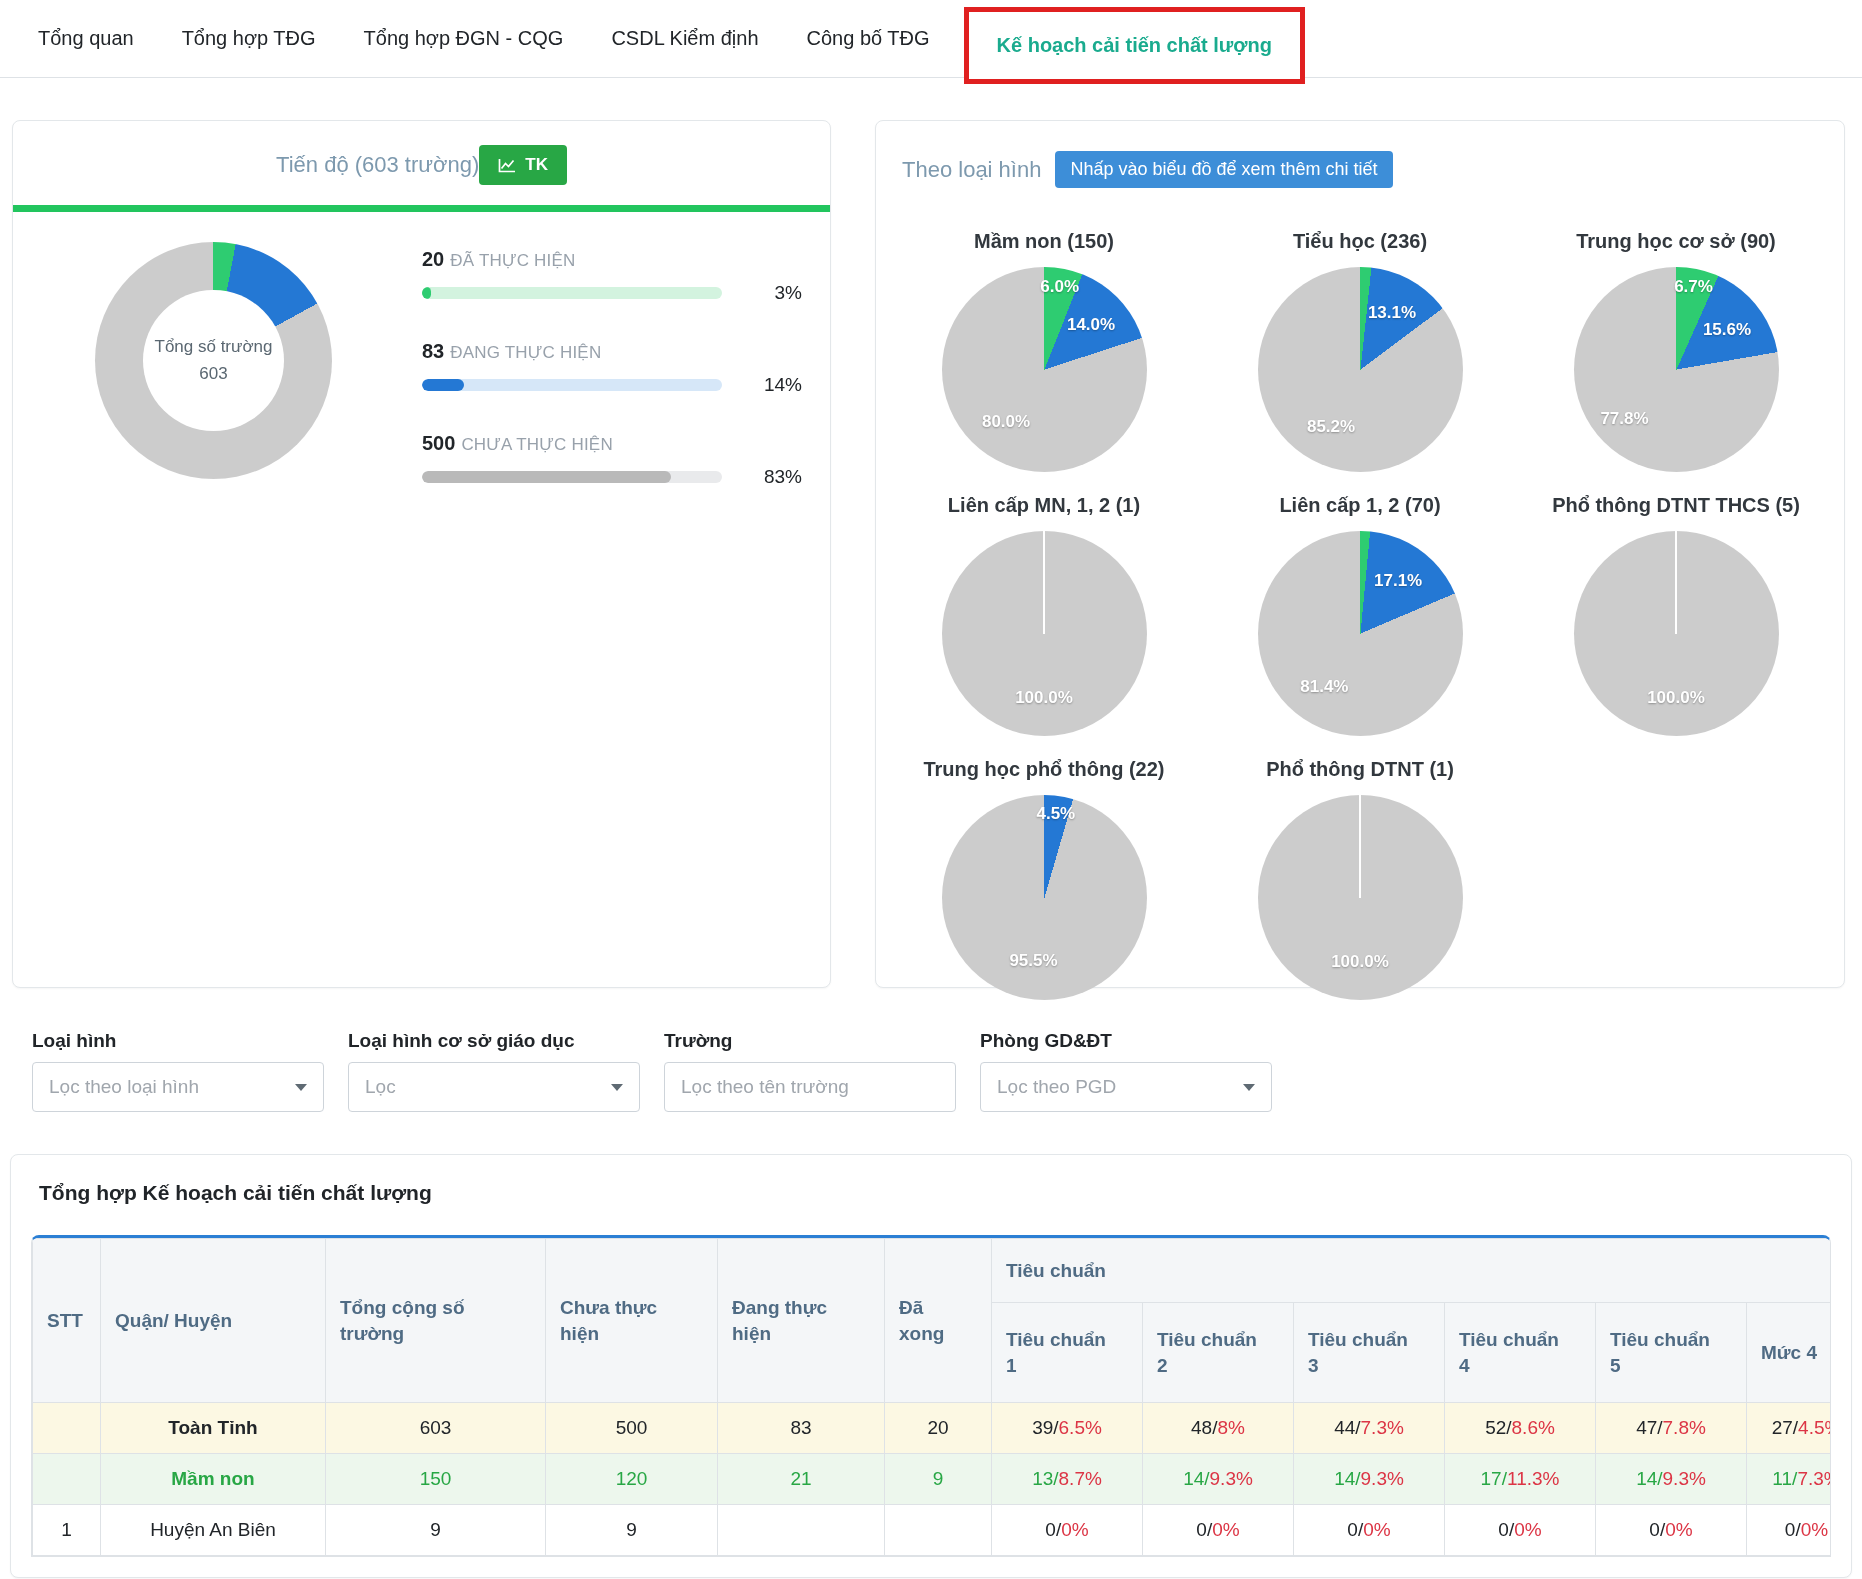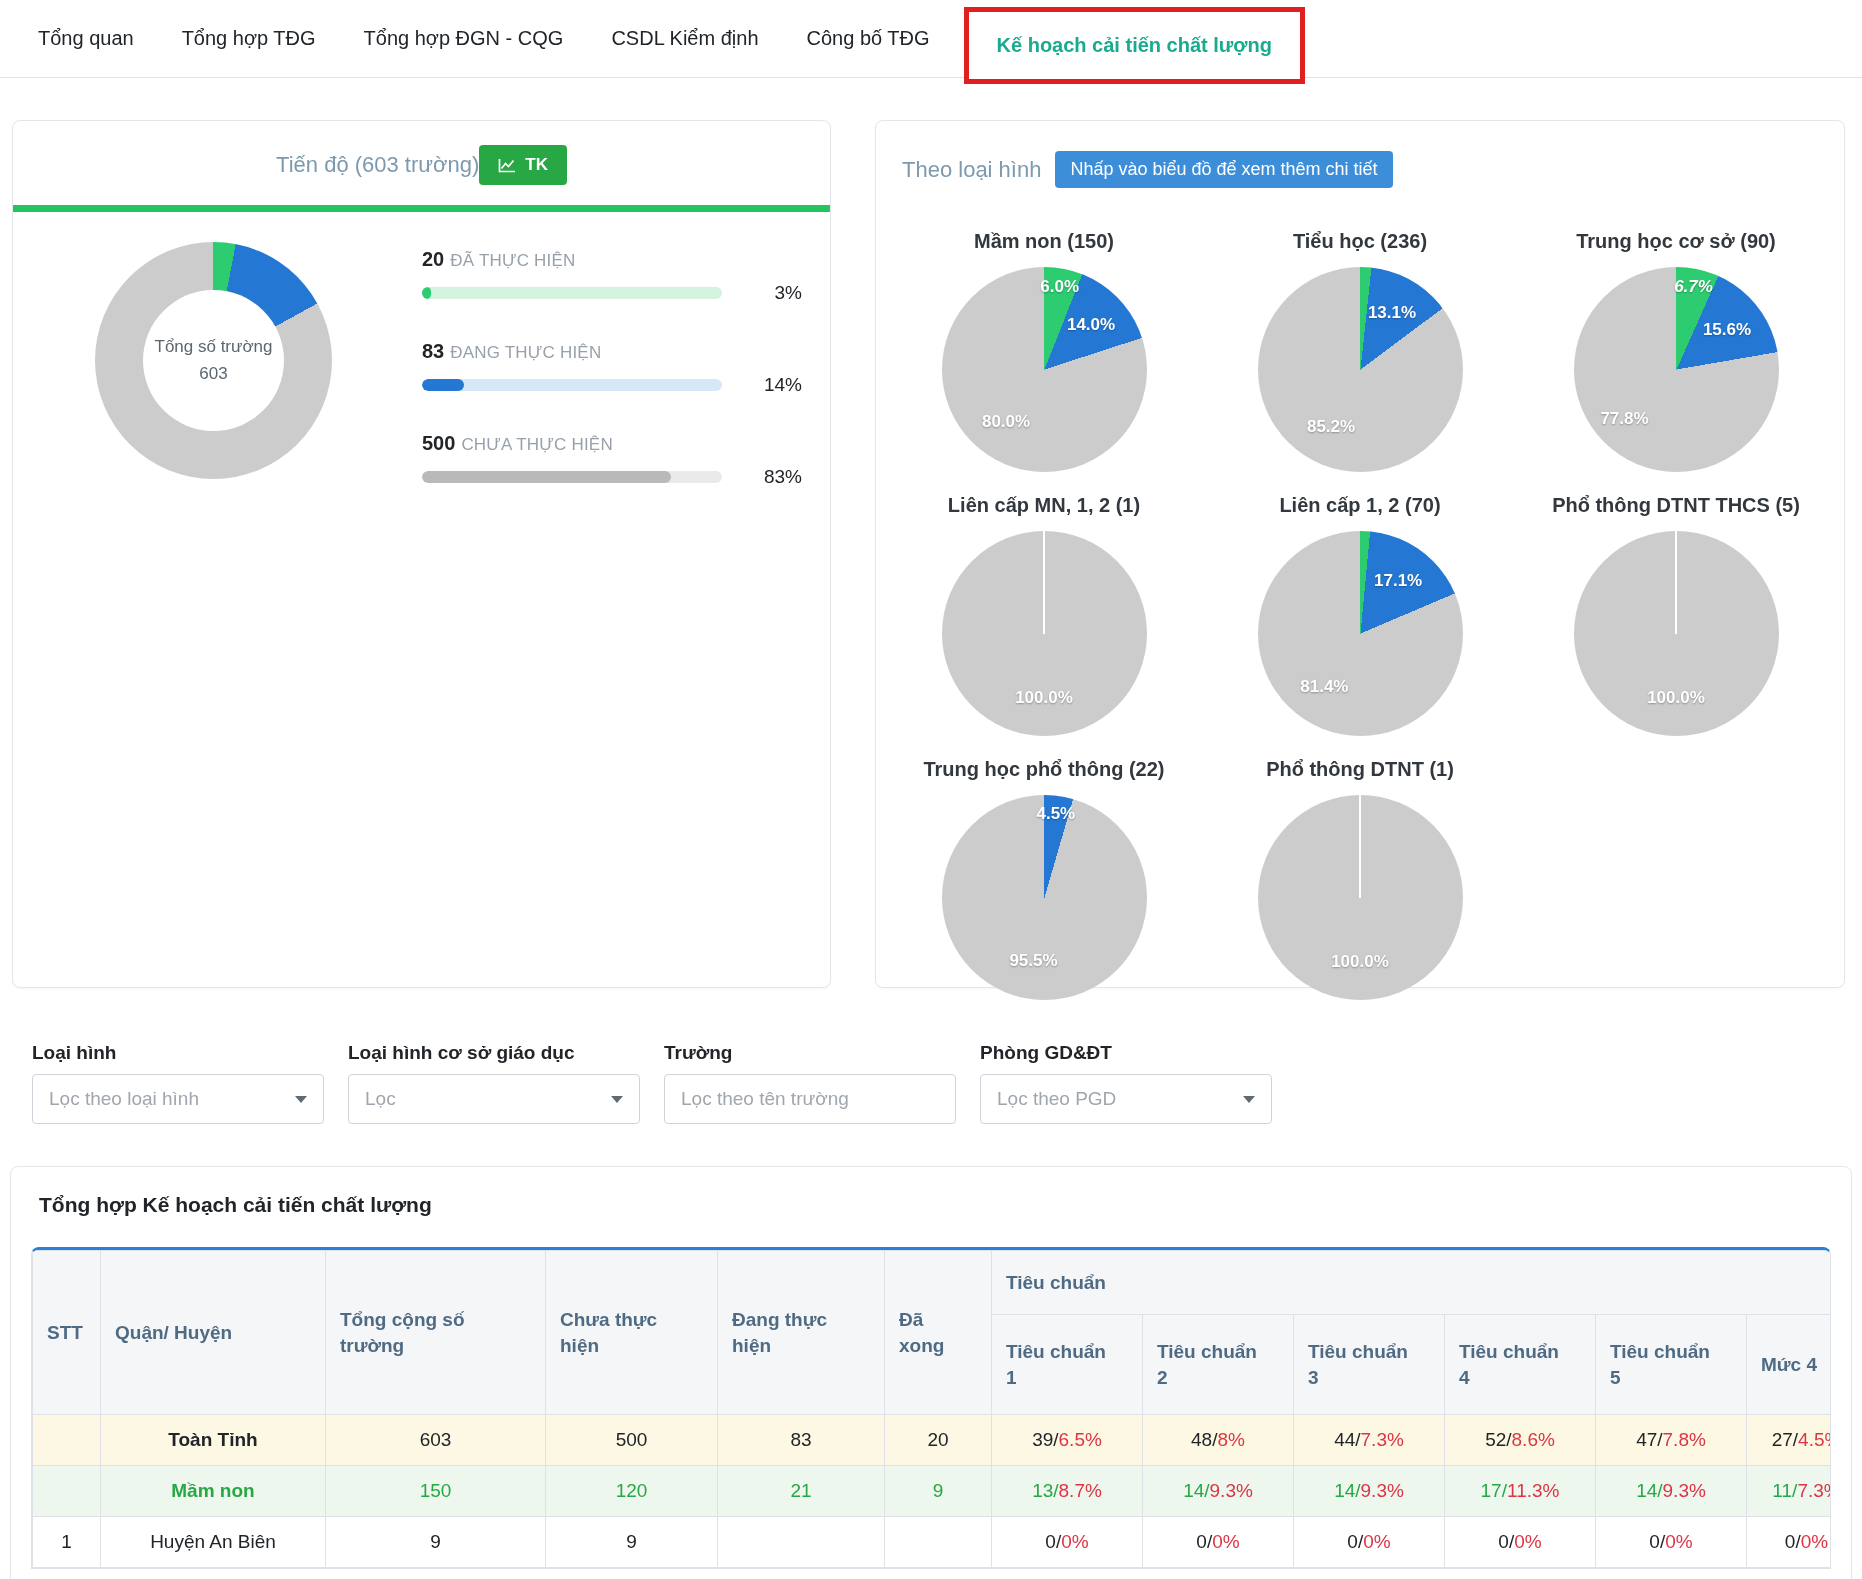--- a/index.html
+++ b/index.html
@@ -61,21 +61,21 @@
     margin-top:42px; padding:0 10px; }
   .pie-cell{ display:flex; flex-direction:column; align-items:center; }
   .pie-title{ font-size:20px; font-weight:bold; color:#32383e; margin-bottom:14px; }
   .pie{ width:205px; height:205px; border-radius:50%; position:relative; cursor:pointer; }
   .pie-label{ position:absolute; transform:translate(-50%,-50%); color:#fff;
     font-size:17px; font-weight:bold; text-shadow:0 1px 2px rgba(0,0,0,.30); white-space:nowrap; }
   .pie-line{ position:absolute; left:calc(50% - 1px); top:0; width:2px; height:50%; background:#fff; }
 
   
   .filters{ display:flex; gap:24px; margin:42px 0 0 32px; }
-  .f-group{ width:292px;margin-top:12px; }
+  .f-group{ width:292px; }
   .f-label{ font-size:19px; font-weight:bold; color:#212529; margin-bottom:10px; }
   .f-select{ height:50px; border:1px solid #ced4da; border-radius:4px; display:flex;
     align-items:center; justify-content:space-between; padding:0 16px; cursor:pointer; background:#fff; }
   .f-ph{ font-size:19px; color:#a0a6ad; }
   .f-caret{ width:0; height:0; border-left:6px solid transparent; border-right:6px solid transparent;
     border-top:7px solid #5f6a73; }
   .f-input{ width:100%; height:50px; border:1px solid #ced4da; border-radius:4px;
     padding:0 16px; font-size:19px; font-family:inherit; color:#212529; }
   .f-input::placeholder{ color:#a0a6ad; }
 
@@ -185,21 +185,21 @@
           <div class="pie-cell">
             <div class="pie-title">Tiểu học (236)</div>
             <div class="pie" style="background: conic-gradient(rgb(46, 204, 113) 0deg, rgb(46, 204, 113) 6.12deg, rgb(36, 120, 212) 6.12deg, rgb(36, 120, 212) 53.28deg, rgb(204, 204, 204) 53.28deg, rgb(204, 204, 204) 360deg);">
               <div class="pie-label" style="left: 134.494px; top: 46.4081px;">13.1%</div>
               <div class="pie-label" style="left: 73.5457px; top: 160.22px;">85.2%</div>
             </div>
           </div>
           <div class="pie-cell">
             <div class="pie-title">Trung học cơ sở (90)</div>
             <div class="pie" style="background: conic-gradient(rgb(46, 204, 113) 0deg, rgb(46, 204, 113) 24.0959deg, rgb(36, 120, 212) 24.0959deg, rgb(36, 120, 212) 80.1998deg, rgb(204, 204, 204) 80.1998deg, rgb(204, 204, 204) 360deg);">
-              <div class="pie-label" style="left: 120.044px; top: 20.3013px; font-style: italic;">6.7%</div>
+              <div class="pie-label" style="left: 120.044px; top: 20.3013px;">6.7%</div>
               <div class="pie-label" style="left: 153.488px; top: 62.8751px;">15.6%</div>
               <div class="pie-label" style="left: 51px; top: 151.895px; text-align: right;">77.8%</div>
             </div>
           </div>
           <div class="pie-cell">
             <div class="pie-title">Liên cấp MN, 1, 2 (1)</div>
             <div class="pie" style="background: conic-gradient(rgb(204, 204, 204) 0deg, rgb(204, 204, 204) 360deg);">
               <div class="pie-label" style="left: 102.5px; top: 167.075px;">100.0%</div>
               <div class="pie-line"></div>
             </div>

